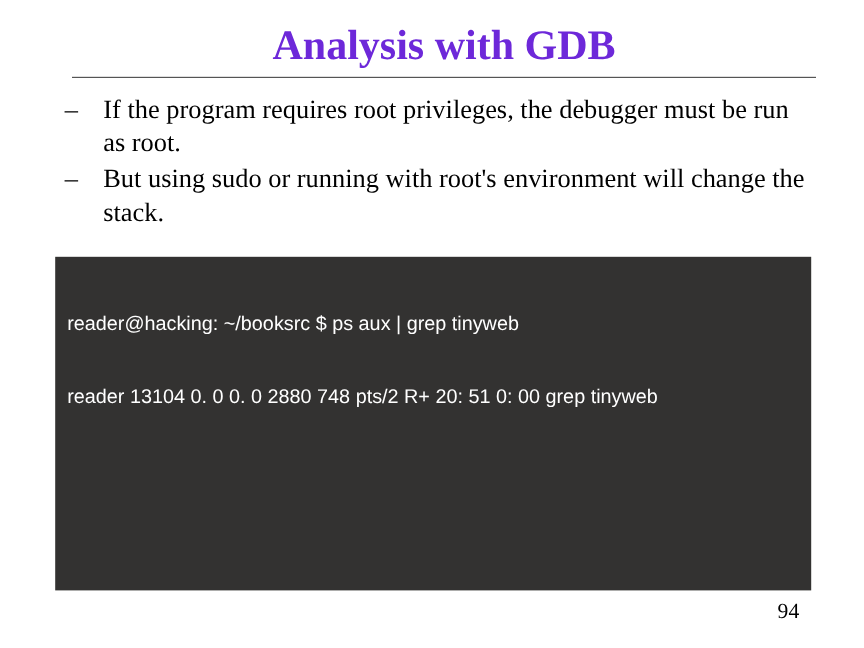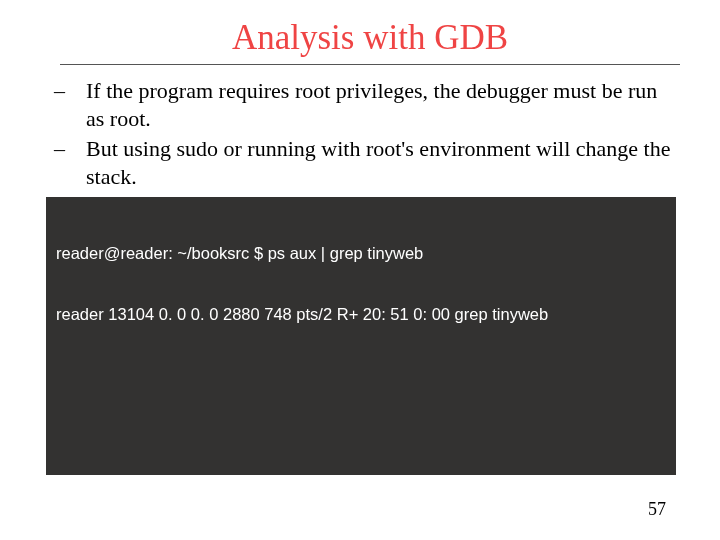--- a/index.html
+++ b/index.html
@@ -15,35 +15,35 @@
   .slide {
     padding: 10px 40px 0 60px;
     box-sizing: border-box;
     width: 720px;
     height: 540px;
     position: relative;
   }
   .title {
     font-size: 35px;
     text-align: center;
-    color: #ef4444;
+    color: #6d28d9;
     margin: 8px 0 6px 0;
-    font-weight: normal;
+    font-weight: bold;
   }
   hr.sep {
     border: none;
     border-top: 1.5px solid #555;
     margin: 0 0 12px 0;
   }
   .bullets {
     font-size: 22px;
     line-height: 1.25;
     color: #000;
     margin-left: 10px;
-    margin-bottom: 7px;
+    margin-bottom: 24px;
   }
   .bullet {
     text-indent: -16px;
     padding-left: 16px;
     margin-bottom: 3px;
   }
   .dash {
     display: inline-block;
     width: 16px;
   }
@@ -80,23 +80,23 @@
   <div class="bullets">
     <div class="bullet">
       <span class="dash">–</span><span>If the program requires root privileges, the debugger must be run as root.</span>
     </div>
     <div class="bullet">
       <span class="dash">–</span><span>But using sudo or running with root's environment will change the stack.</span>
     </div>
   </div>
 
   <div class="terminal">
-    <div>reader@reader: ~/booksrc $ ps aux | grep tinyweb</div>
+    <div>reader@hacking: ~/booksrc $ ps aux | grep tinyweb</div>
     <div>reader   13104  0. 0  0. 0   2880   748 pts/2    R+   20: 51   0: 00 grep tinyweb</div>
     
     
     
     
     
   </div>
 
-  <div class="pagenum">57</div>
+  <div class="pagenum">94</div>
 </div>
 
 </body></html>

